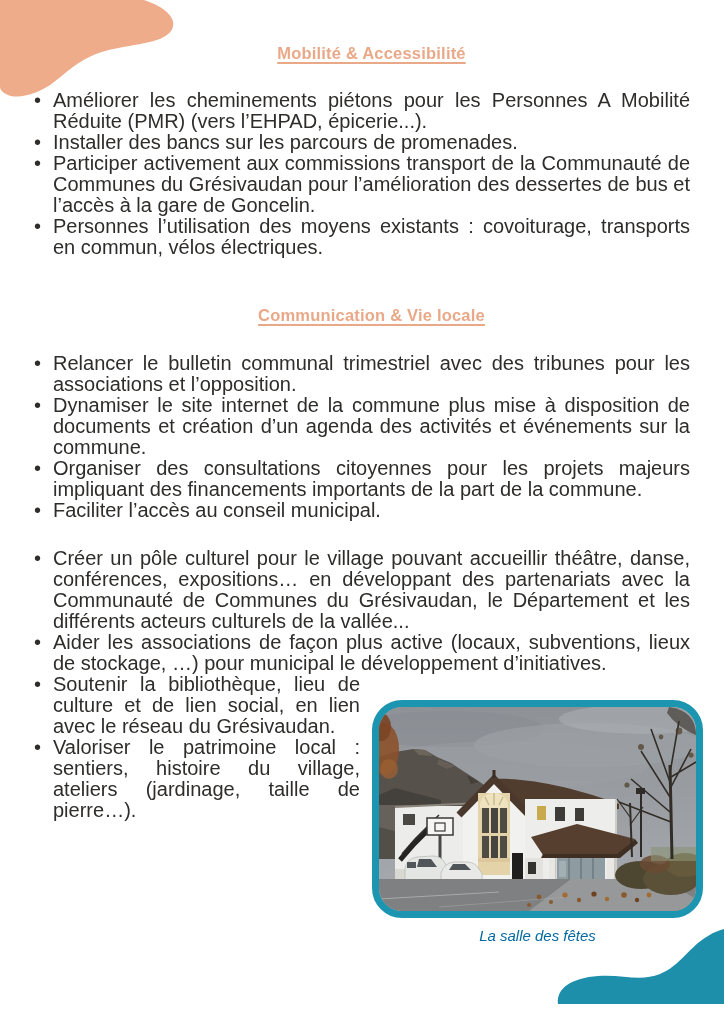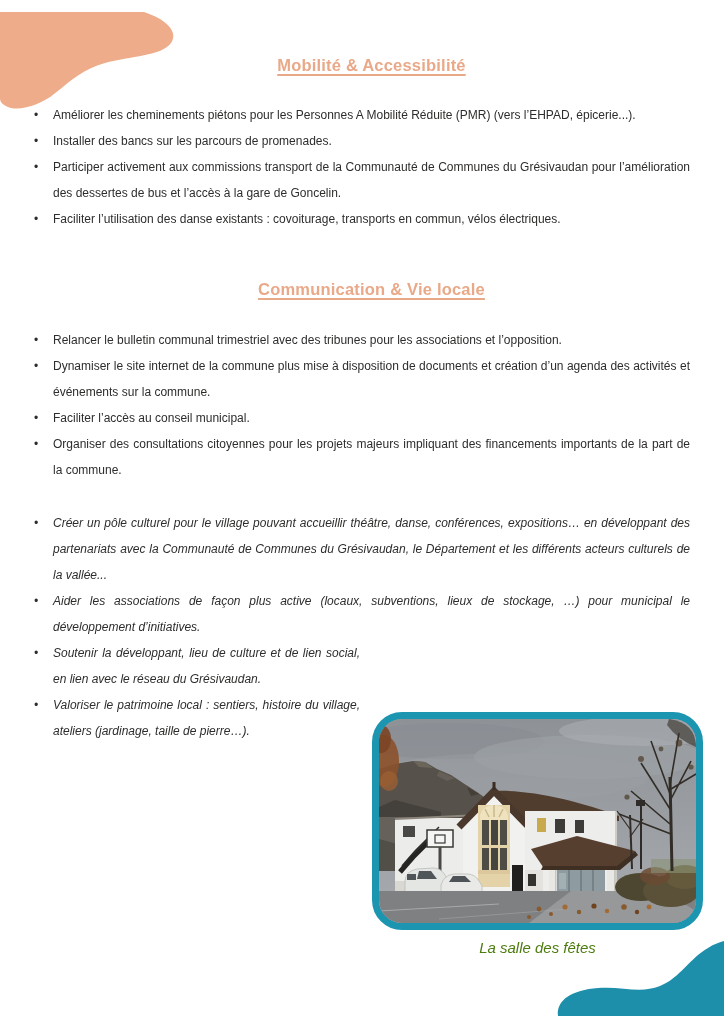--- a/index.html
+++ b/index.html
@@ -1,19 +1,19 @@
 <!DOCTYPE html>
 <html><head>
 <meta charset="utf-8">
 <style>
   html,body{margin:0;padding:0;background:#ffffff;}
   .page{
     position:relative;
     width:724px;height:1004px;
-    margin:12px auto;
+    margin:0 auto;
     background:#ffffff;
     overflow:hidden;
     font-family:"Liberation Sans", sans-serif;
     color:#2e2d2b;
   }
   .blob{position:absolute;pointer-events:none;}
   .blob-tl{left:0;top:0;}
   .blob-br{right:0;bottom:0;}
   .content{
     position:relative;
@@ -30,25 +30,25 @@
     text-decoration-thickness:1.5px;
     text-underline-offset:3px;
     letter-spacing:.2px;
   }
   h2.t2{margin-top:46px;}
   h2.t3{margin-top:50px;}
   ul.bullets{
     list-style:none;
     margin:26px 0 0 0;
     padding:0;
-    font-size:12px;
-    line-height:26px;
+    font-size:20px;
+    line-height:21px;
   }
   ul.b2{margin-top:27px;}
-  ul.b3{margin-top:27px;font-style:italic;}
+  ul.b3{margin-top:27px;}
   ul.bullets li{
     position:relative;
     margin:0;
     padding:0;
     text-align:justify;
   }
   ul.bullets li::before{
     content:"•";
     position:absolute;
     left:-19px;
@@ -64,21 +64,21 @@
     border-radius:30px;
     overflow:hidden;
     background:#9aa0a4;
   }
   .photo-frame svg{display:block;width:100%;height:100%;}
   .photo-caption{
     margin-top:9px;
     text-align:center;
     font-style:italic;
     font-size:15px;
-    color:#4d7c0f;
+    color:#0369a1;
   }
 </style>
 </head>
 <body>
 
 <div class="page">
 
   <svg class="blob blob-tl" width="185" height="105" viewBox="0 0 185 105">
     <path d="M0,0 L144,0 C166,7 179,20 171,31 C162,44 130,44 105,51 C83,57 72,68 54,82 C42,92 20,100 8,95 C2,92 0,90 0,86 Z" fill="#EFAC8A"></path>
   </svg>
@@ -87,35 +87,35 @@
     <path d="M2,76 C0,60 16,50 42,48 C66,46 84,54 104,46 C124,38 134,18 152,8 C158,4 164,2 168,1 L168,76 Z" fill="#1E8FAB"></path>
   </svg>
 
   <div class="content">
 
     <h2 class="section-title t1">Mobilité &amp; Accessibilité</h2>
     <ul class="bullets b1">
       <li>Améliorer les cheminements piétons pour les Personnes A Mobilité Réduite (PMR) (vers l’EHPAD, épicerie...).</li>
       <li>Installer des bancs sur les parcours de promenades.</li>
       <li>Participer activement aux commissions transport de la Communauté de Communes du Grésivaudan pour l’amélioration des dessertes de bus et l’accès à la gare de Goncelin.</li>
-      <li>Faciliter l’utilisation des danse existants : covoiturage, transports en commun, vélos électriques.</li>
+      <li>Personnes l’utilisation des moyens existants : covoiturage, transports en commun, vélos électriques.</li>
     </ul>
 
     <h2 class="section-title t2">Communication &amp; Vie locale</h2>
     <ul class="bullets b2">
       <li>Relancer le bulletin communal trimestriel avec des tribunes pour les associations et l’opposition.</li>
       <li>Dynamiser le site internet de la commune plus mise à disposition de documents et création d’un agenda des activités et événements sur la commune.</li>
+      <li>Organiser des consultations citoyennes pour les projets majeurs impliquant des financements importants de la part de la commune.</li>
       <li>Faciliter l’accès au conseil municipal.</li>
-      <li>Organiser des consultations citoyennes pour les projets majeurs impliquant des financements importants de la part de la commune.</li>
     </ul>
 
     <ul class="bullets b3">
       <li>Créer un pôle culturel pour le village pouvant accueillir théâtre, danse, conférences, expositions… en développant des partenariats avec la Communauté de Communes du Grésivaudan, le Département et les différents acteurs culturels de la vallée...</li>
       <li>Aider les associations de façon plus active (locaux, subventions, lieux de stockage, …) pour municipal le développement d’initiatives.</li>
-      <li class="narrow">Soutenir la développant, lieu de culture et de lien social, en lien avec le réseau du Grésivaudan.</li>
+      <li class="narrow">Soutenir la bibliothèque, lieu de culture et de lien social, en lien avec le réseau du Grésivaudan.</li>
       <li class="narrow">Valoriser le patrimoine local : sentiers, histoire du village, ateliers (jardinage, taille de pierre…).</li>
     </ul>
   </div>
 
   <figure class="photo-wrap" style="margin:0">
     <div class="photo-frame">
       <svg viewBox="0 0 317 204" preserveAspectRatio="none">
         <defs>
           <linearGradient id="skyGrad" x1="0" y1="0" x2="0" y2="1">
             <stop offset="0" stop-color="#8E9297"></stop>

